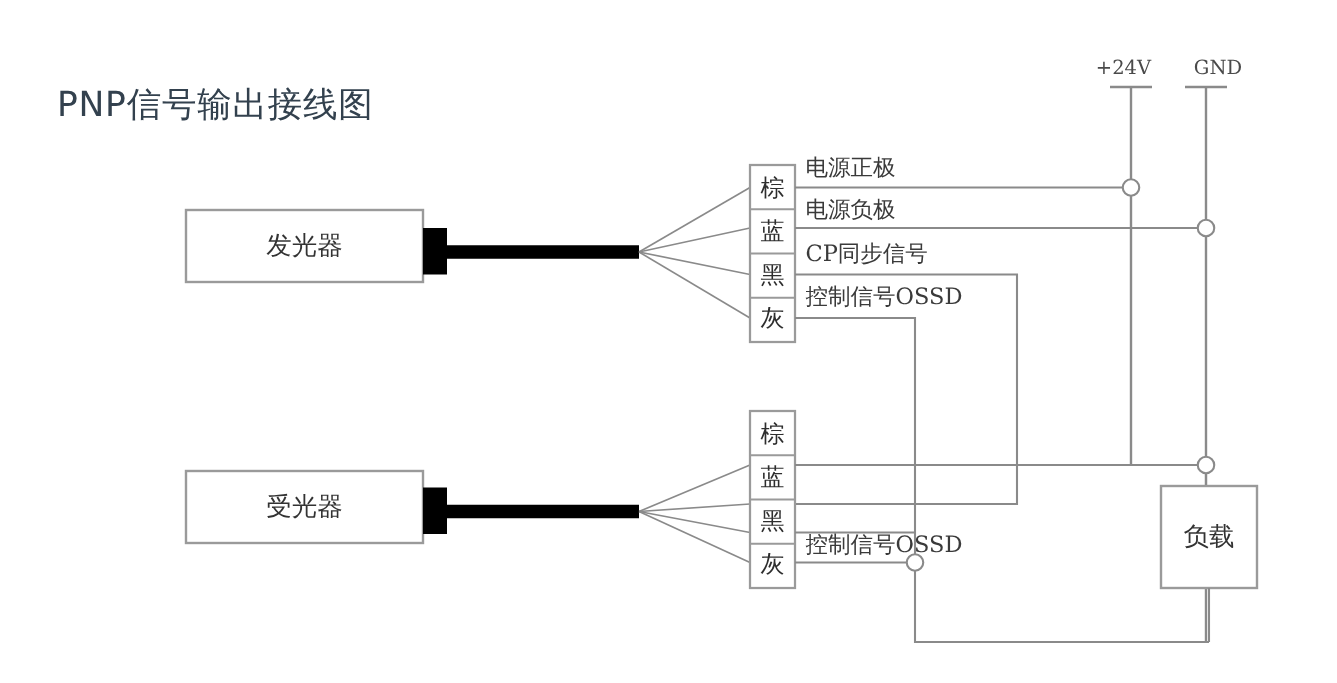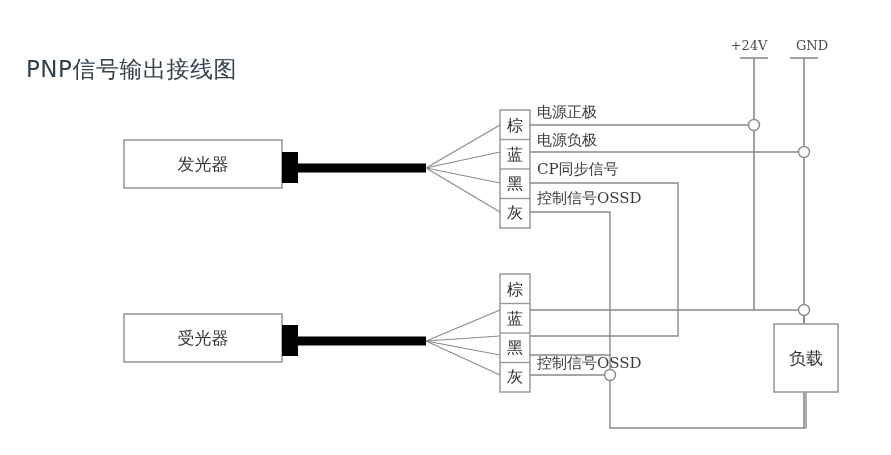--- a/index.html
+++ b/index.html
@@ -102,21 +102,21 @@
   }
   .rail-label {
     font-family: "DejaVu Serif", "Liberation Serif", serif;
     font-size: 13px;
     text-anchor: middle;
     dominant-baseline: middle;
     fill: #4a4a4a;
   }
   .title-text {
     position: absolute;
-    left: 26px;
+    left: 38px;
     top: 54px;
     font-family: "DejaVu Sans", "Liberation Sans", sans-serif;
     font-size: 23px;
     color: #33414e;
     letter-spacing: 0.5px;
     white-space: nowrap;
   }
 </style>
 </head>
 <body>

